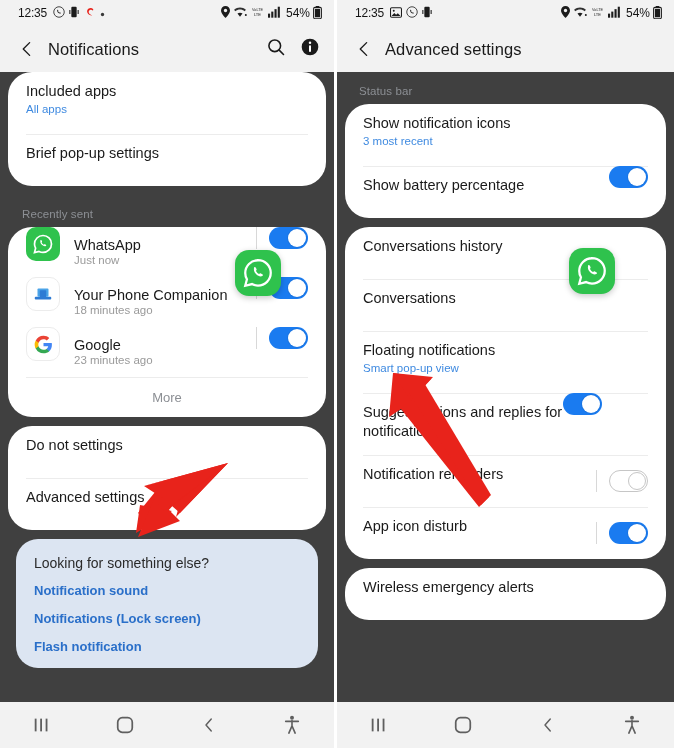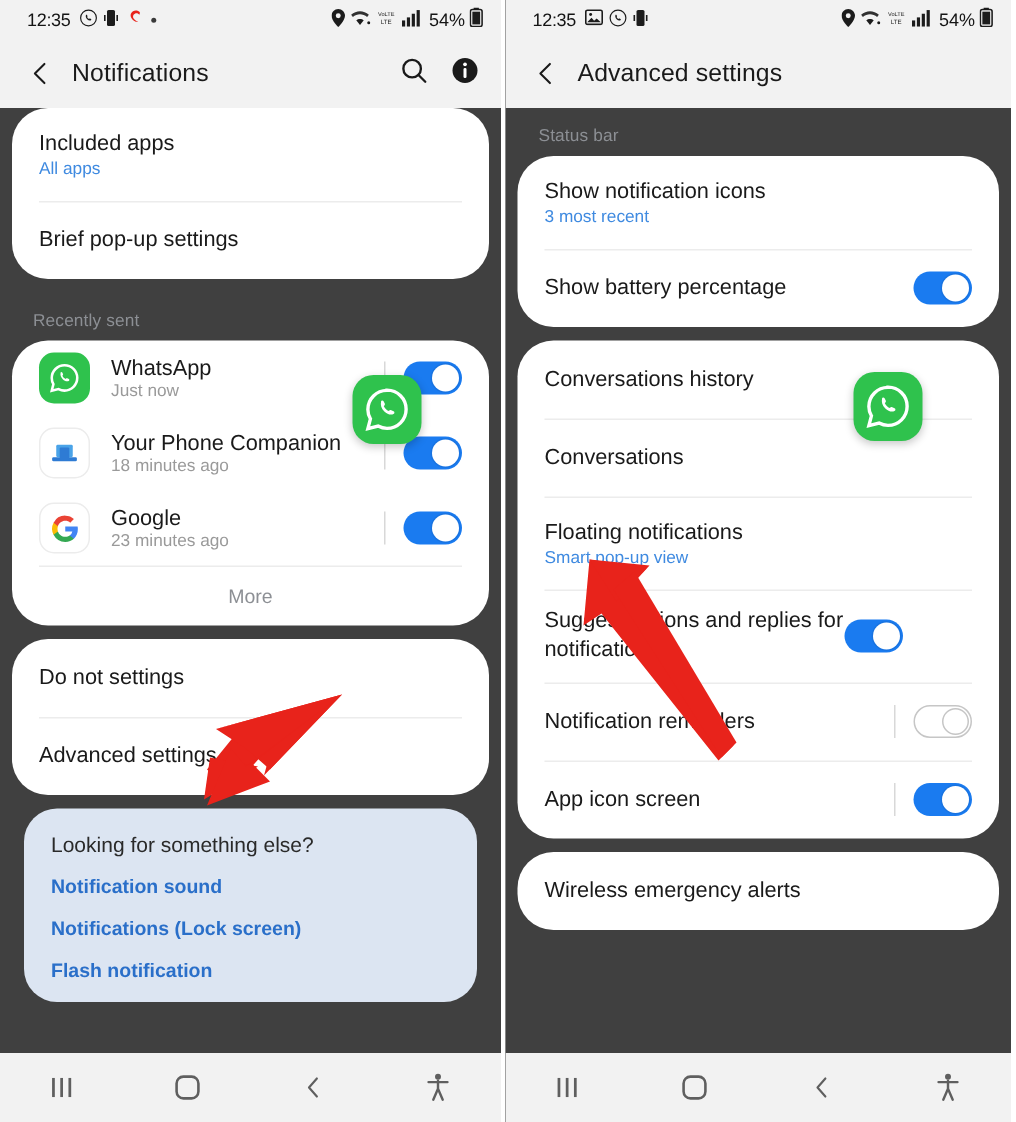--- a/index.html
+++ b/index.html
@@ -75,21 +75,20 @@
     background: #ffffff;
     border-radius: 24px;
     margin-bottom: 9px;
     overflow: hidden;
   }
   .row {
     position: relative;
     padding: 0 18px;
     min-height: 52px;
     display: flex;
-    align-items: center;
   }
   .row + .row::before {
     content: "";
     position: absolute;
     top: 0; left: 18px; right: 18px;
     height: 1px;
     background: #ececec;
   }
   .row-text { flex: 1; min-width: 0; padding: 10px 0; }
   .row-title {
@@ -122,21 +121,21 @@
     top: 2px;
     width: 18px; height: 18px;
     border-radius: 50%;
     background: #ffffff;
     box-shadow: 0 0 0 1px rgba(0,0,0,.06);
   }
   .switch.on .knob { right: 2px; }
   .switch.off .knob { right: 1px; top: .5px; border: 1.5px solid #c6c6c6; box-shadow:none; }
 
   
-  .app-row { min-height: 50px; padding: 0 18px; display:flex; align-items:center; }
+  .app-row { min-height: 50px; padding: 0 18px; display:flex; align-items:flex-start; }
   .app-icon {
     width: 34px; height: 34px;
     border-radius: 10px;
     margin-right: 14px;
     flex-shrink: 0;
     display:flex; align-items:center; justify-content:center;
     overflow:hidden;
   }
   .app-name { font-size: 14.5px; color:#1a1a1a; }
   .app-time { font-size: 11.5px; color:#9a9a9a; margin-top:1px; }
@@ -549,21 +548,21 @@
           </div>
           <span class="tog-wrap">
             <span class="tog-sep"></span>
             <span class="switch off">
                 <span class="knob"></span>
               </span>
           </span>
         </div>
         <div class="row">
           <div class="row-text">
-            <div class="row-title">App icon screen</div>
+            <div class="row-title">App icon disturb</div>
           </div>
           <span class="tog-wrap">
             <span class="tog-sep"></span>
             <span class="switch on">
                 <span class="knob"></span>
               </span>
           </span>
         </div>
       </div>
 

